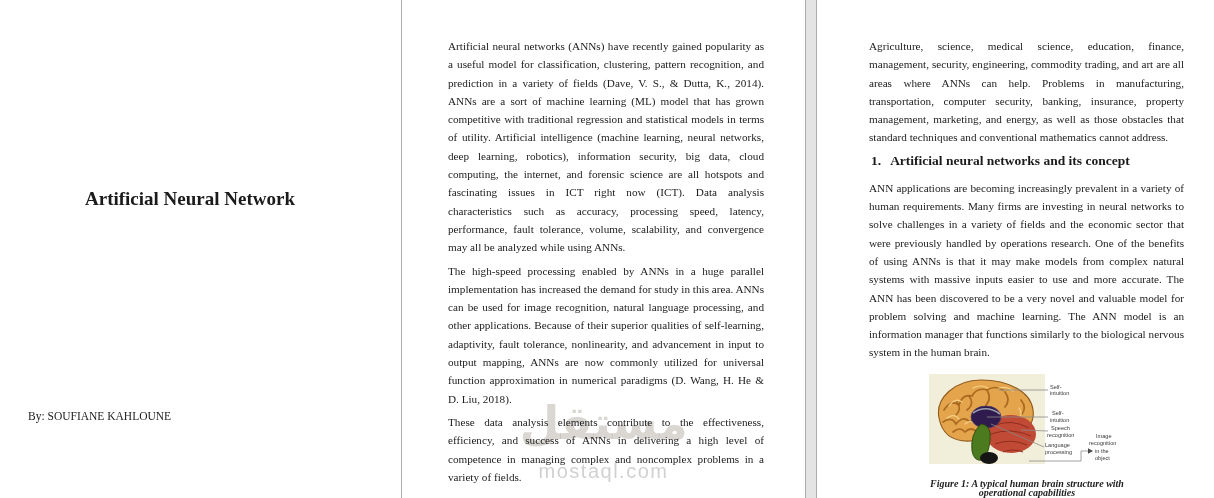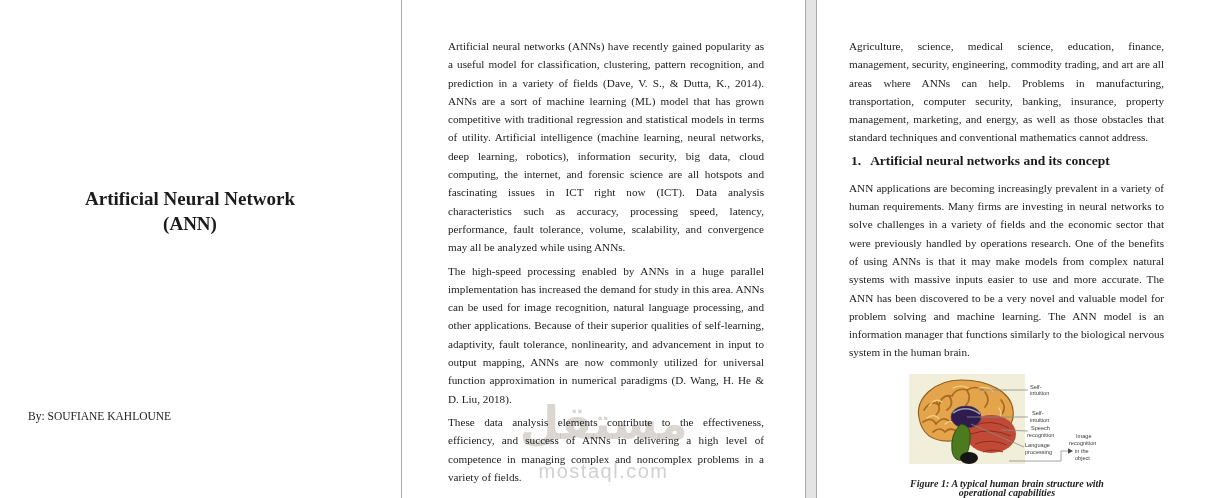--- a/index.html
+++ b/index.html
@@ -28,21 +28,21 @@
     text-align: center; font-weight: bold; font-size: 19px; line-height: 25px;
   }
   .byline {
     position: absolute; top: 410px; left: 28px;
     font-size: 11.5px;
   }
 
   
   .content { position: absolute; }
   #page2 .content { left: 46px; top: 37px; width: 316px; z-index: 2; }
-  #page3 .content { left: 32px; top: 37px; width: 315px; }
+  #page3 .content { left: 52px; top: 37px; width: 315px; }
 
   .content h2 {
     font-size: 12.5px; font-weight: bold; margin: 0 0 18px 0; line-height: 14px;
   }
   .content p {
     font-size: 11.2px; line-height: 18.3px; text-align: justify;
     margin: 0 0 5px 0;
   }
   .section-heading {
     font-size: 13.5px; font-weight: bold;
@@ -75,21 +75,20 @@
     color: #222; line-height: 9px;
   }
   .fig-label { font-family: "Liberation Sans", "DejaVu Sans", sans-serif; font-size: 5.6px; fill: #3a3a3a; }
 </style>
 </head>
 <body>
 
 <div class="page" id="page1">
   <div class="title-block">
     <div>Artificial Neural Network</div>
-    <div>(ANN)</div>
   </div>
   <div class="byline">By: SOUFIANE KAHLOUNE</div>
 </div>
 
 <div class="page" id="page2">
   <div class="watermark">
     <div class="wm-arabic">مستقل</div>
     <div class="wm-domain">mostaql.com</div>
   </div>
   <div class="content">

